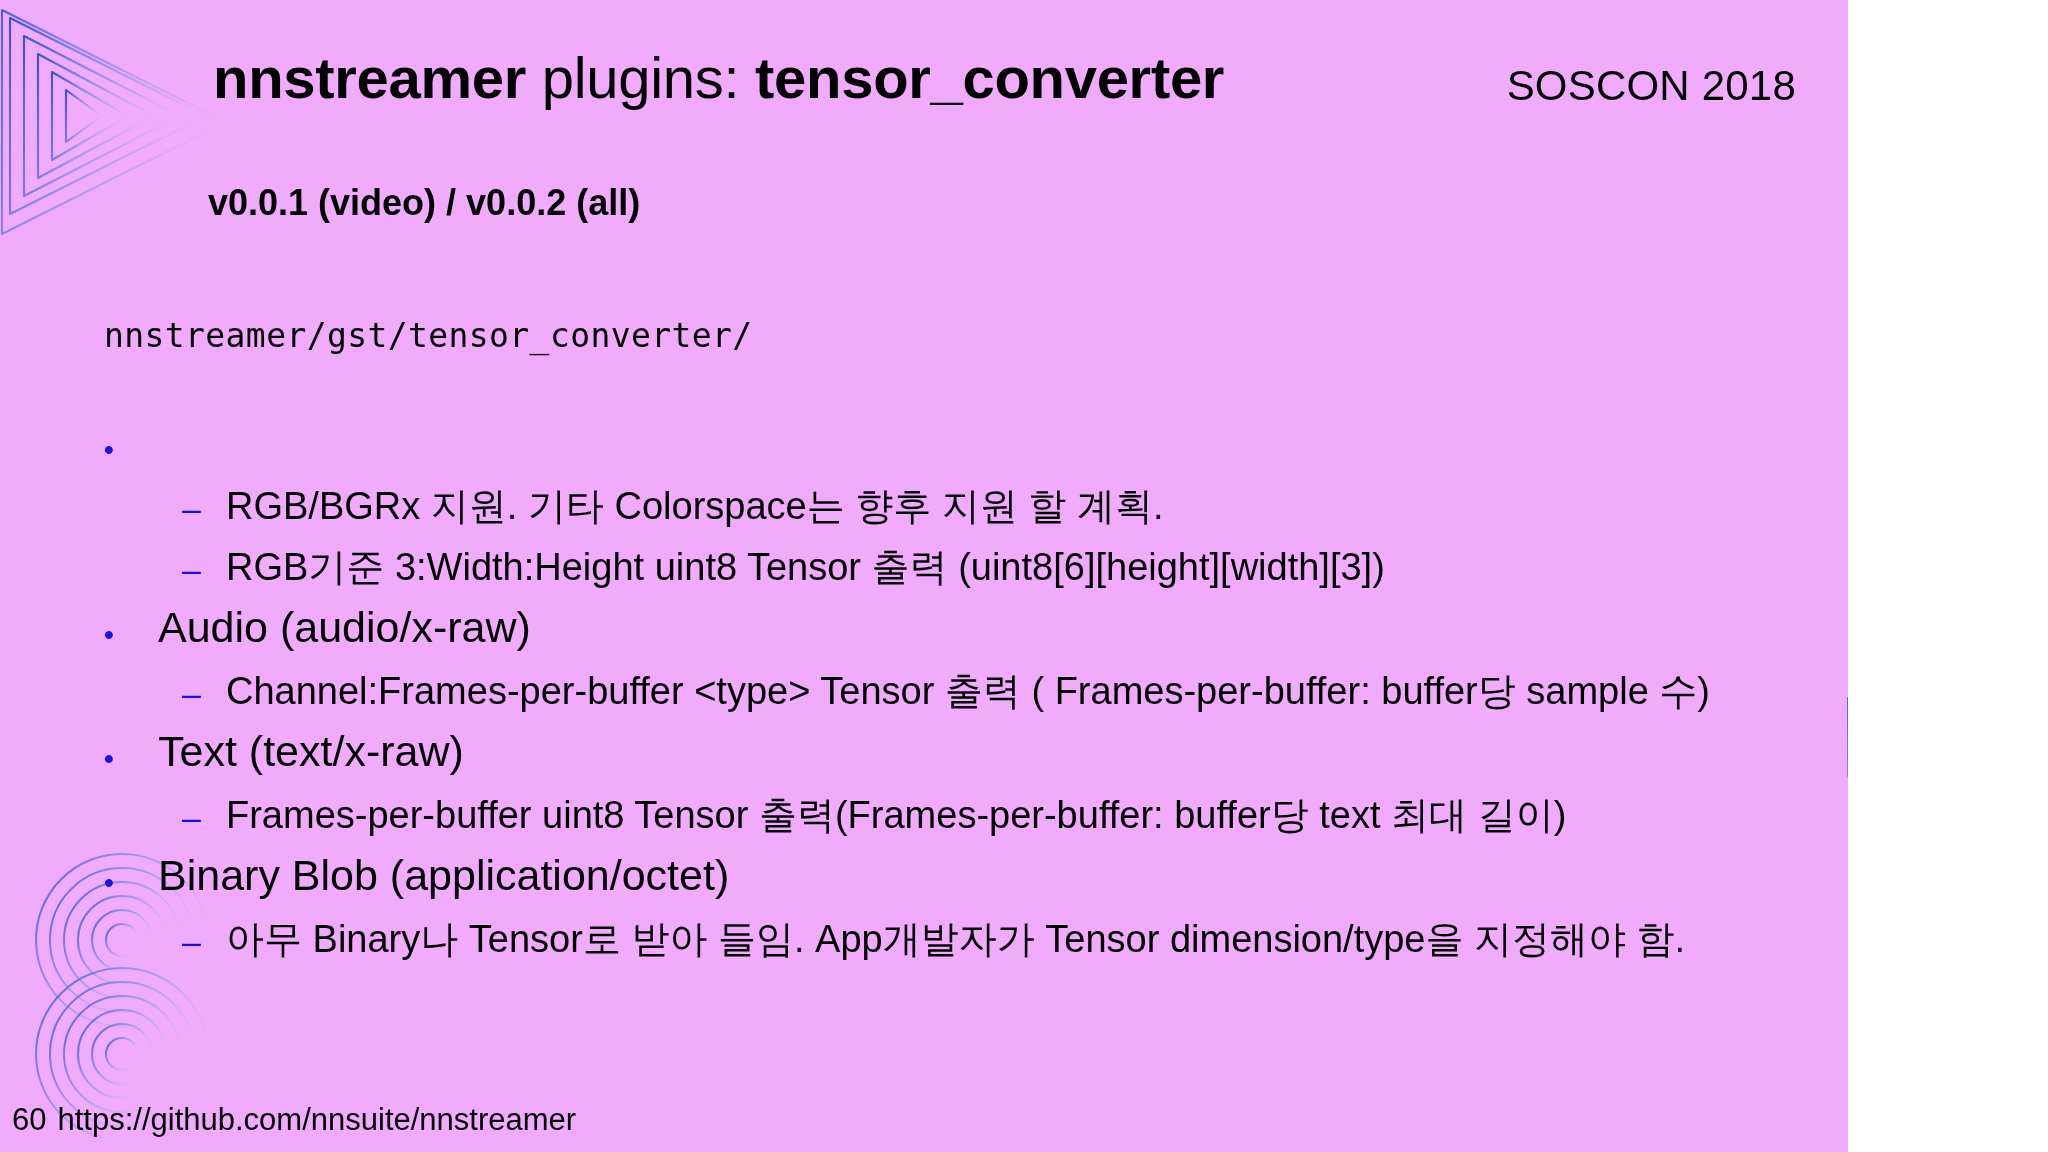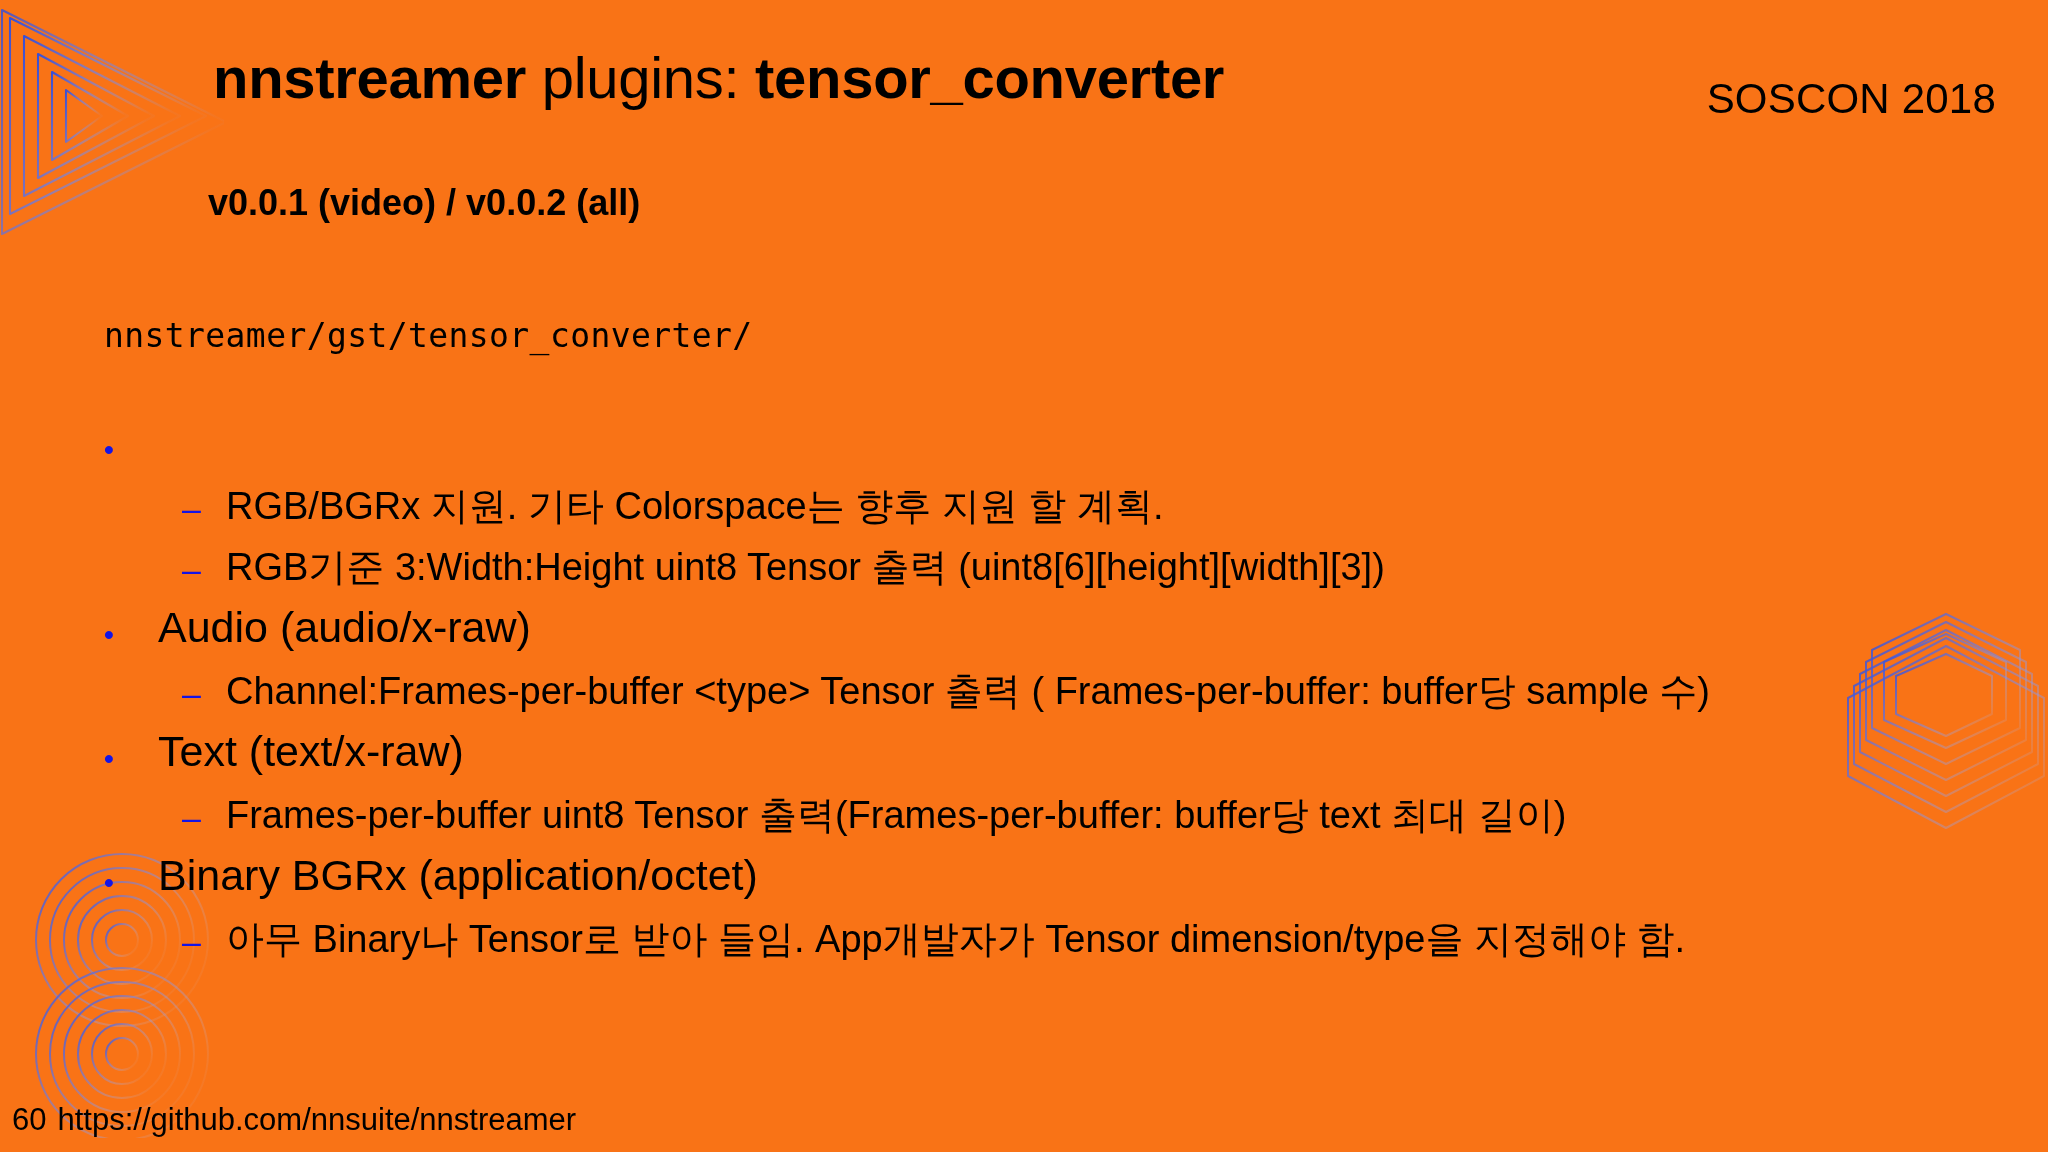--- a/index.html
+++ b/index.html
@@ -8,23 +8,23 @@
     padding: 0;
     background: #ffffff;
   }
   body {
     font-family: "Liberation Sans", "DejaVu Sans", sans-serif;
     color: #000000;
   }
 
   #slide {
     position: relative;
-    width: 2048px;
+    width: 1848px;
     height: 1152px;
-    background: #f97316;
+    background: #f0abfc;
     overflow: hidden;
   }
 
   
   .deco {
     position: absolute;
     pointer-events: none;
   }
   #deco-triangle {
     left: -6px;
@@ -54,21 +54,21 @@
     line-height: 1.05;
     white-space: nowrap;
     letter-spacing: -0.3px;
   }
   #title .bold { font-weight: bold; }
   #title .reg  { font-weight: normal; }
 
   #conference {
     position: absolute;
     right: 52px;
-    top: 75px;
+    top: 62px;
     font-size: 42px;
     font-weight: normal;
     white-space: nowrap;
     letter-spacing: 0.2px;
   }
 
   #subtitle {
     position: absolute;
     left: 208px;
     top: 182px;
@@ -242,21 +242,21 @@
       <div class="row lvl1">
         <span class="marker">•</span>
         <span class="txt">Text (text/x-raw)</span>
       </div>
       <div class="row lvl2">
         <span class="marker">–</span>
         <span class="txt">Frames-per-buffer uint8 Tensor 출력(Frames-per-buffer: buffer당 text 최대 길이)</span>
       </div>
       <div class="row lvl1">
         <span class="marker">•</span>
-        <span class="txt">Binary BGRx (application/octet)</span>
+        <span class="txt">Binary Blob (application/octet)</span>
       </div>
       <div class="row lvl2">
         <span class="marker">–</span>
         <span class="txt">아무 Binary나 Tensor로 받아 들임. App개발자가 Tensor dimension/type을 지정해야 함.</span>
       </div>
     </div>
 
   <div id="footer">
     <span class="pagenum">60</span><span>https://github.com/nnsuite/nnstreamer</span>
   </div>

